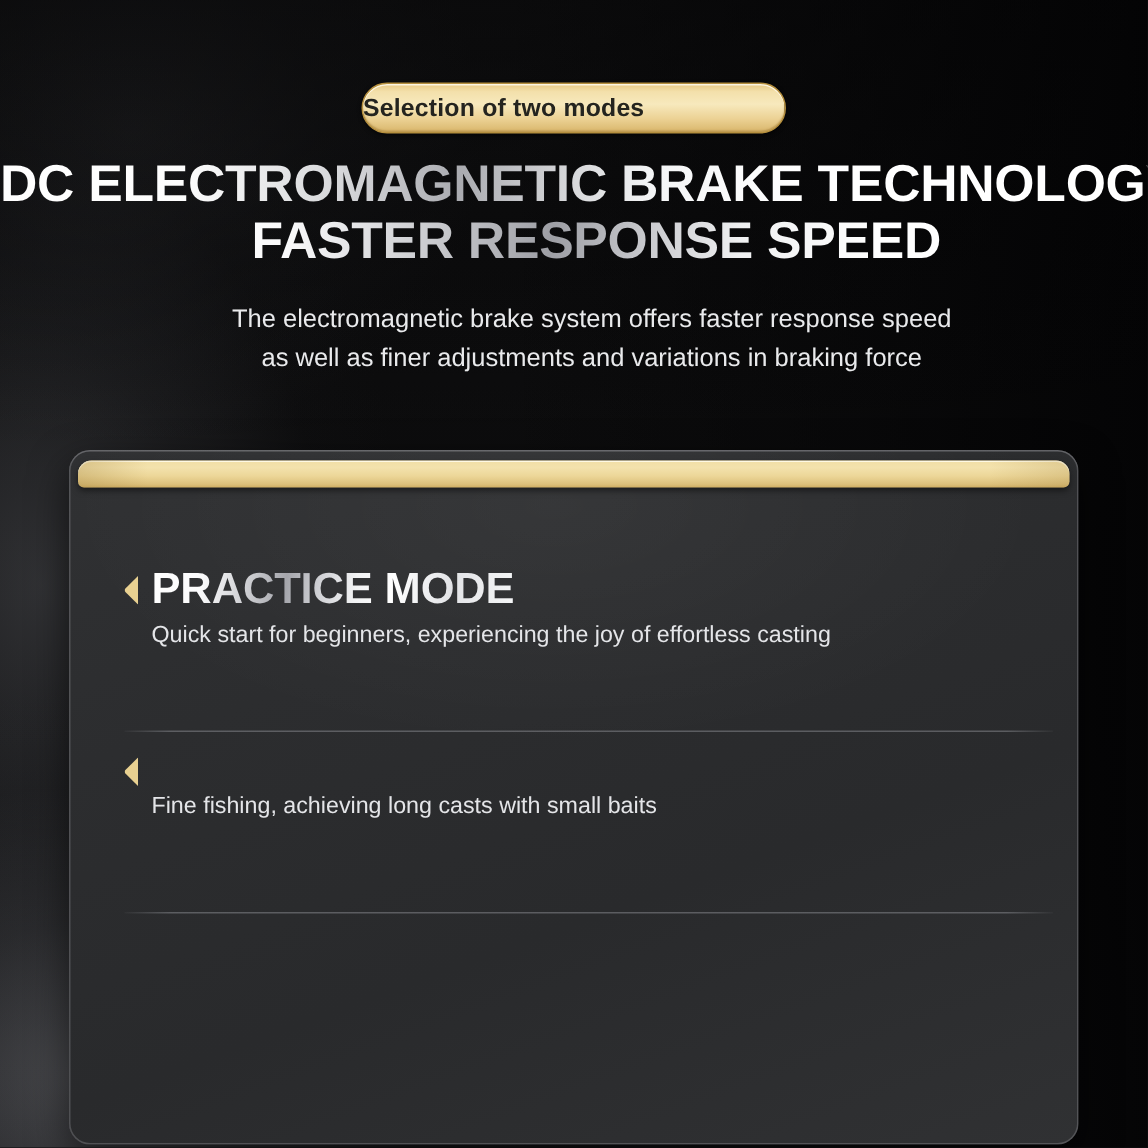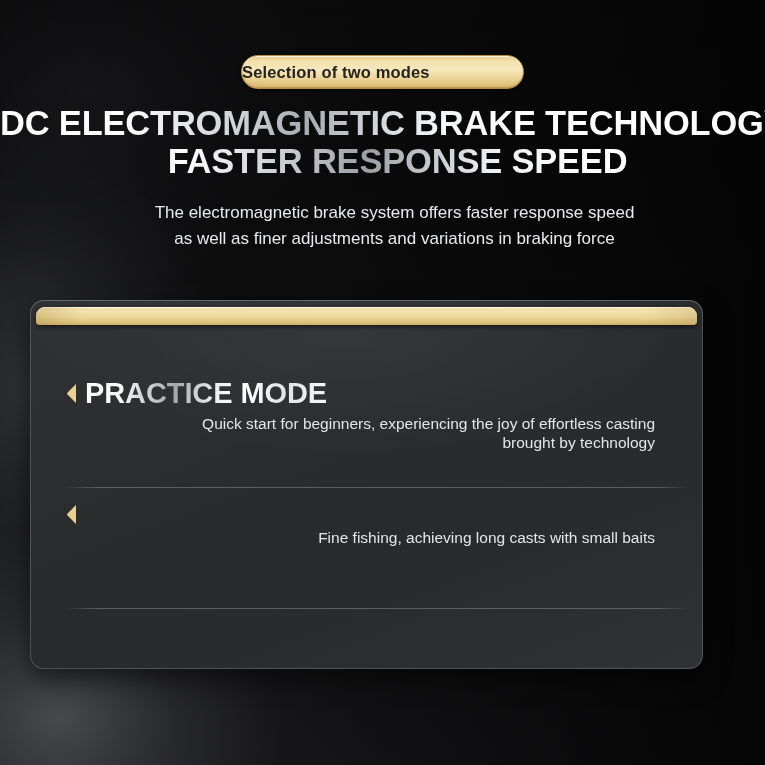--- a/index.html
+++ b/index.html
@@ -184,24 +184,24 @@
     line-height:25.5px;
     color:#e9eaec;
     font-weight:normal;
     padding-left:24px;
   }
   .subtitle span { display:block; white-space:nowrap; }
 
   
   .card {
     position:absolute;
-    left:30px;
+    left:46px;
     top:300px;
     width:673px;
-    height:369px;
+    height:463px;
     border-radius:14px;
     background:linear-gradient(160deg,
       #303133 0%,
       #2c2d2f 30%,
       #292a2c 62%,
       #303133 100%);
     box-shadow:
       inset 0 0 0 1px rgba(168,170,176,0.30),
       inset 0 1px 0 rgba(200,202,208,0.16),
       0 10px 26px rgba(0,0,0,0.55);
@@ -293,21 +293,21 @@
     color:transparent;
   }
   .mode-desc {
     margin-top:4px;
     margin-left:18px;
     font-size:15.5px;
     line-height:19px;
     color:#e4e5e8;
     max-width:570px;
   }
-  .mode-desc span { display:block; white-space:nowrap;text-align:right; }
+  .mode-desc span { display:block; white-space:nowrap; }
 
   
   .divider {
     position:absolute;
     left:37px;
     width:619px;
     height:1px;
     background:linear-gradient(90deg,
       rgba(150,152,158,0.05) 0%,
       rgba(150,152,158,0.46) 5%,
@@ -358,21 +358,20 @@
 
       <div class="mode-item m1">
         <div class="mode-title-row">
           <svg class="marker-icon" viewBox="0 0 9 19">
             <path d="M9 0 L9 19 L0.6 10.6 Q-0.4 9.5 0.6 8.4 Z" fill="#e9d191"></path>
           </svg>
           <span class="mode-title">PRACTICE MODE</span>
         </div>
         <div class="mode-desc">
           <span>Quick start for beginners, experiencing the joy of effortless casting</span>
-          <span>brought by technology</span>
         </div>
       </div>
 
       <div class="divider d1"></div>
 
       <div class="mode-item m2">
         <div class="mode-title-row">
           <svg class="marker-icon" viewBox="0 0 9 19">
             <path d="M9 0 L9 19 L0.6 10.6 Q-0.4 9.5 0.6 8.4 Z" fill="#e9d191"></path>
           </svg>

